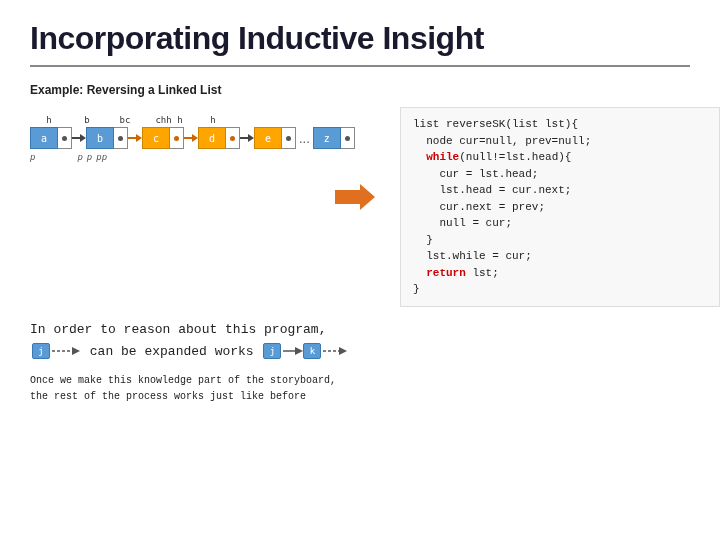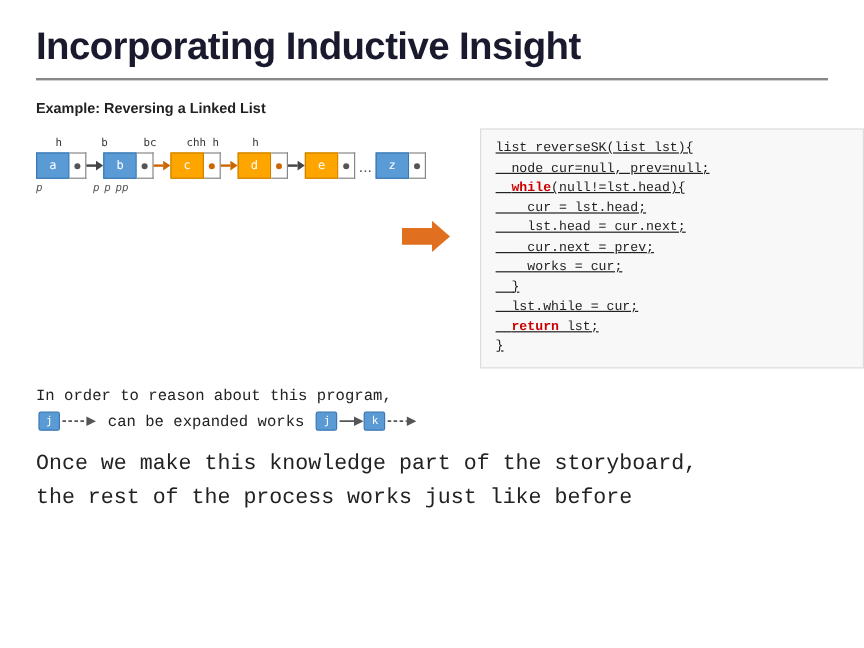--- a/index.html
+++ b/index.html
@@ -141,21 +141,20 @@
     }
 
     .code-keyword {
       color: #c00;
       font-weight: bold;
     }
 
     .code-line {
       display: block;
       white-space: pre;
-      text-decoration: underline;
     }
 
     
     .body-text {
       font-family: 'Courier New', monospace;
       font-size: 13px;
       line-height: 1.7;
       color: #222;
       margin-top: 6px;
     }
@@ -175,21 +174,21 @@
       display: flex;
       align-items: center;
       justify-content: center;
       font-size: 9px;
       font-family: monospace;
       background: #fff;
     }
 
     .footer-text {
       font-family: 'Courier New', monospace;
-      font-size: 18px;
+      font-size: 10px;
       color: #222;
       margin-top: 10px;
       line-height: 1.6;
     }
 
     
     .node-a { background: #5b9bd5; color: white; border-color: #3a78b5; }
     .node-b { background: #5b9bd5; color: white; border-color: #3a78b5; }
     .node-c { background: #ffa500; color: white; border-color: #cc8400; }
     .node-d { background: #ffa500; color: white; border-color: #cc8400; }
@@ -336,21 +335,21 @@
     </div>
 
     <div class="right-panel">
       <div class="code-block">
         <span class="code-line">list reverseSK(list lst){</span>
         <span class="code-line">  node cur=null, prev=null;</span>
         <span class="code-line">  <span class="code-keyword">while</span>(null!=lst.head){</span>
         <span class="code-line">    cur = lst.head;</span>
         <span class="code-line">    lst.head = cur.next;</span>
         <span class="code-line">    cur.next = prev;</span>
-        <span class="code-line">    works = cur;</span>
+        <span class="code-line">    null = cur;</span>
         <span class="code-line">  }</span>
         <span class="code-line">  lst.while = cur;</span>
         <span class="code-line">  <span class="code-keyword">return</span> lst;</span>
         <span class="code-line">}</span>
       </div>
     </div>
 
   </div>
 
   <div class="body-text">

